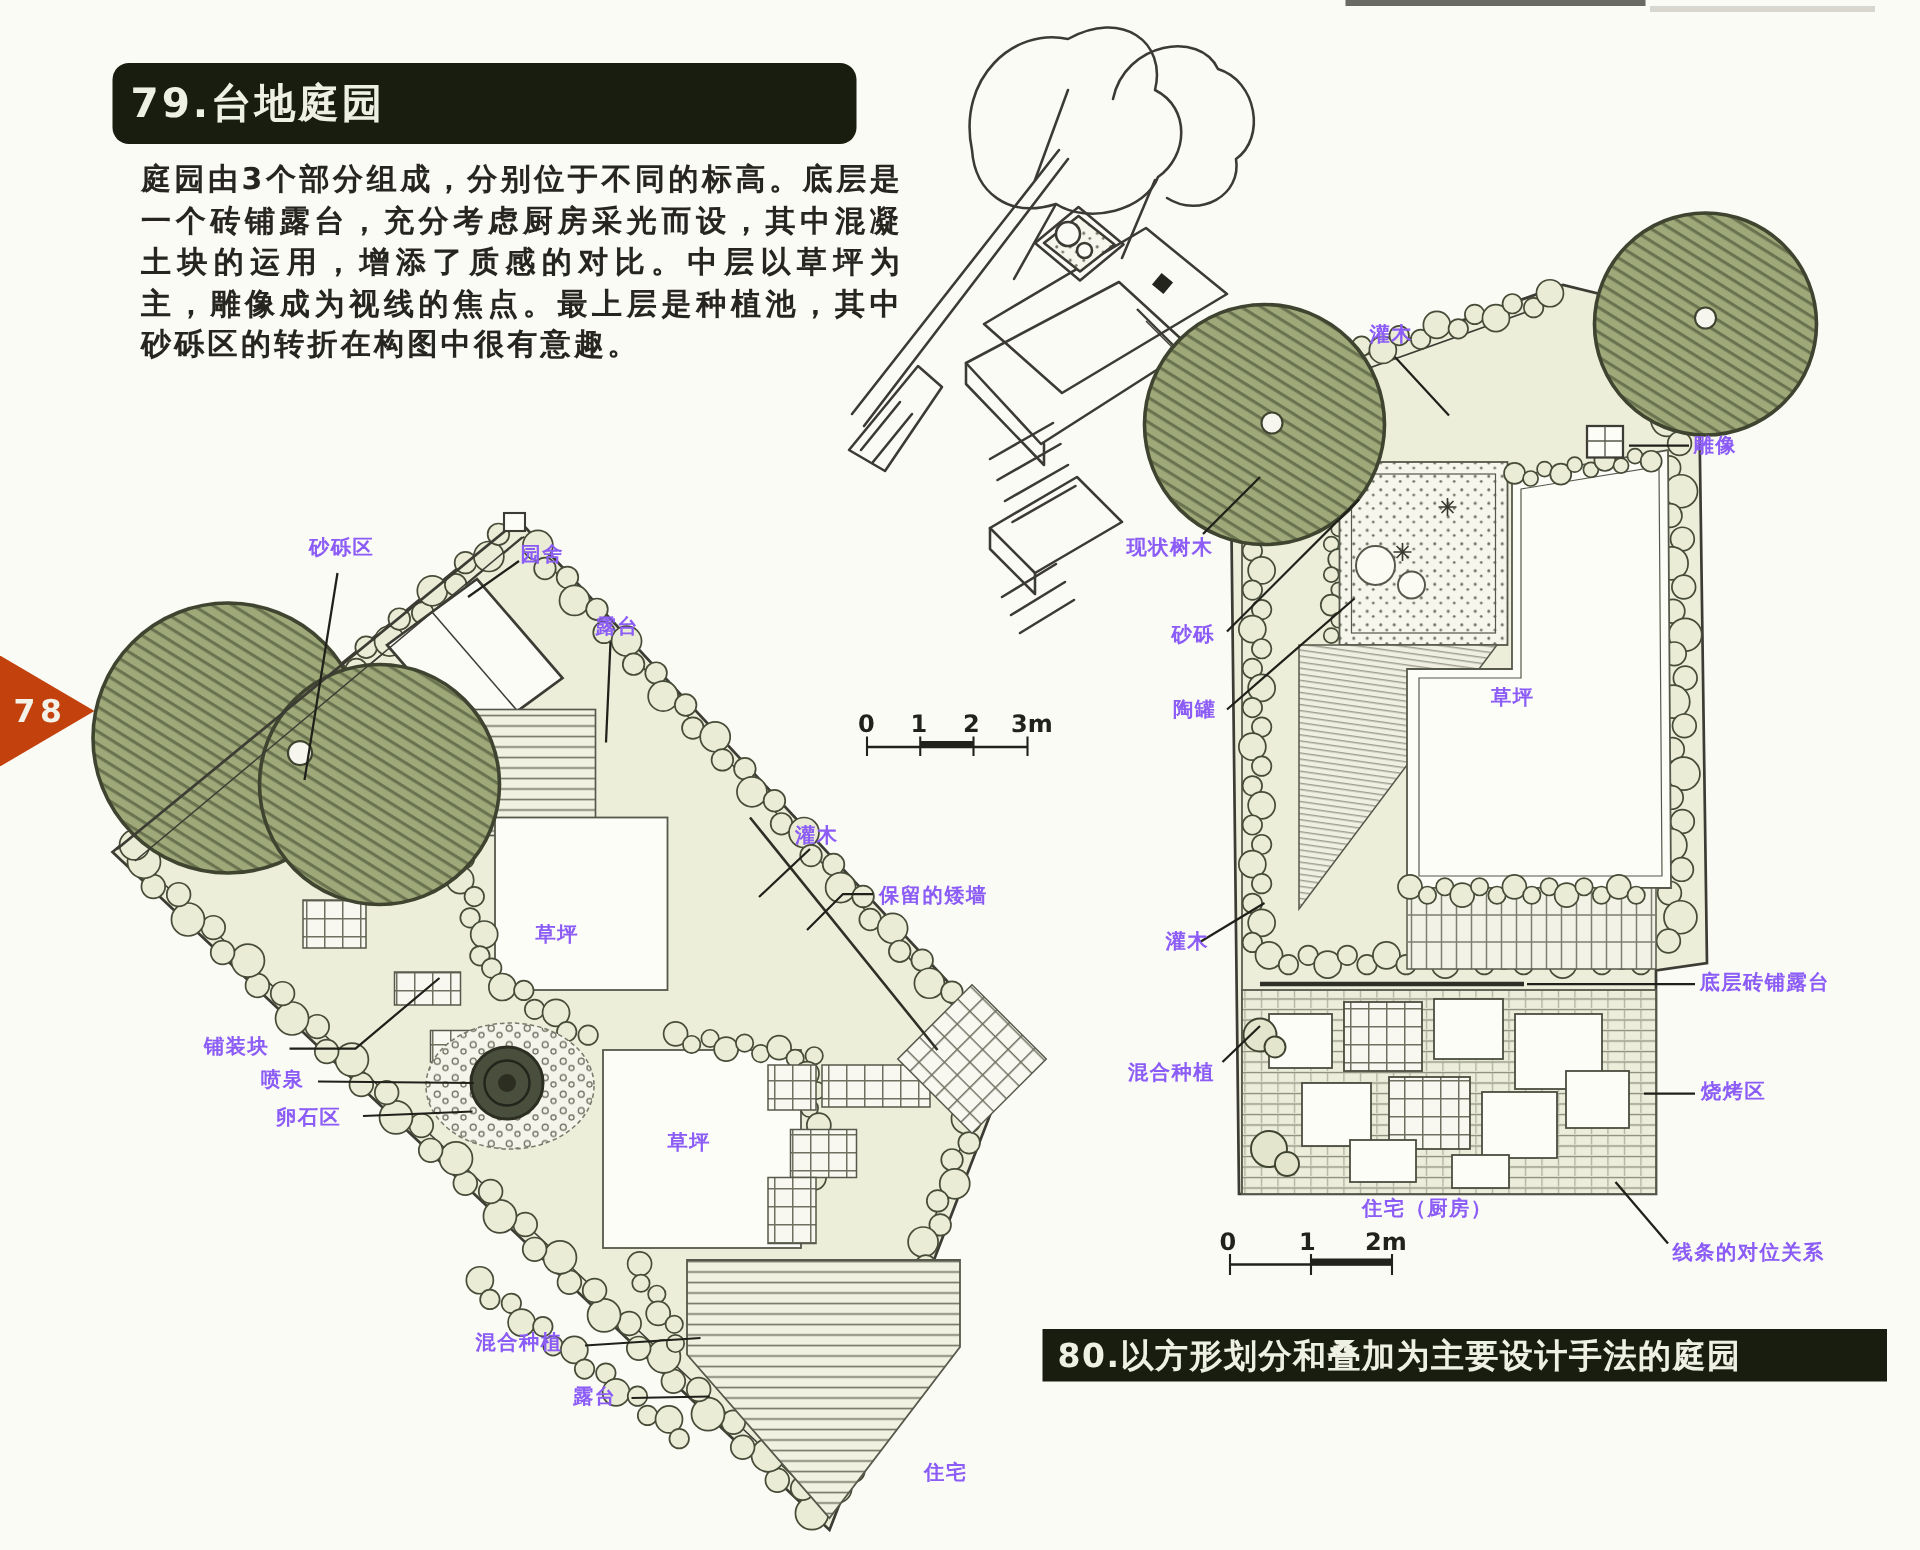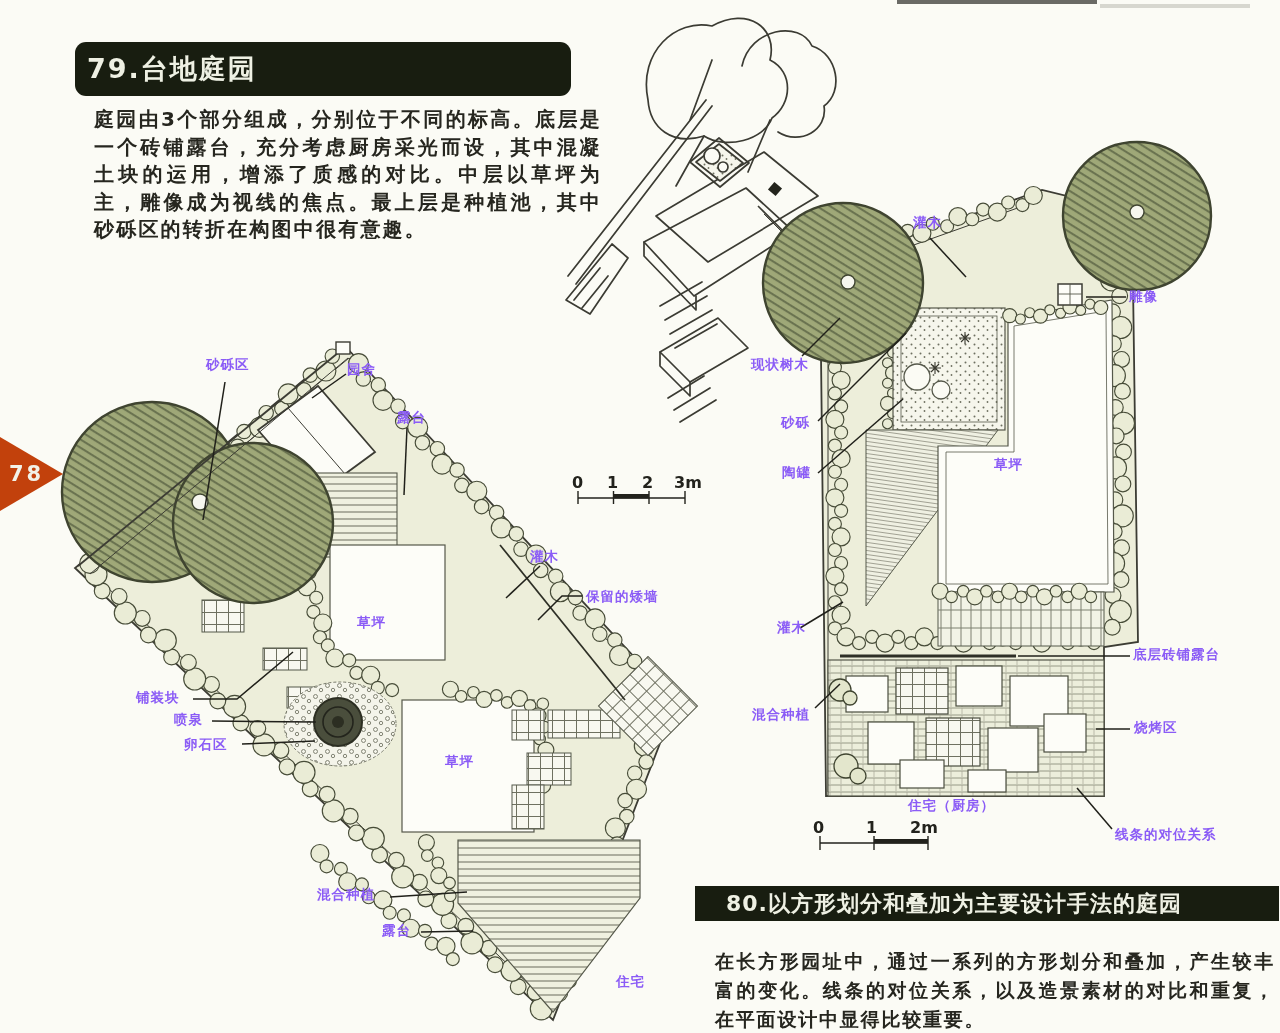--- a/index.html
+++ b/index.html
@@ -3,21 +3,21 @@
 <meta charset="utf-8">
 <style>
   html,body{margin:0;padding:0;}
   body{width:1280px;height:1033px;position:relative;background:#fbfbf5;
        font-family:"DejaVu Sans",sans-serif;overflow:hidden;}
   .page{position:absolute;inset:0;background:#fbfbf5;}
   .art{position:absolute;left:0;top:0;}
   .bar{position:absolute;background:#181d10;color:#eef0e3;display:flex;align-items:center;}
   .bar79{left:75px;top:42px;width:496px;height:54px;border-radius:11px;}
   .bar79 span{font-size:27px;font-weight:bold;padding-left:12px;letter-spacing:2px;white-space:nowrap;}
-  .bar80{left:695px;top:886px;width:563px;height:35px;padding-left:21px;}
+  .bar80{left:695px;top:886px;width:563px;height:35px;}
   .bar80 span{font-size:22px;font-weight:bold;padding-left:10px;letter-spacing:1px;white-space:nowrap;}
   .para{position:absolute;color:#26261f;font-weight:600;text-align:justify;margin-left:16px;}
   .p79{left:78px;top:86px;width:508px;font-size:20px;line-height:27.5px;letter-spacing:2.2px;}
   .p80{left:699px;top:928px;width:560px;font-size:19px;line-height:29px;letter-spacing:1.8px;}
   .lbl{position:absolute;font-size:13.5px;font-weight:700;color:#8b5cf6;white-space:nowrap;letter-spacing:1px;}
   .tab{position:absolute;left:0;top:437px;width:63px;height:74px;background:#c2410c;
        clip-path:polygon(0 0,100% 50%,0 100%);color:#f2f2e8;display:flex;align-items:center;text-align:center;}
   .tab span{font-size:21px;font-weight:bold;padding-left:9px;letter-spacing:3px;}
   svg text{font-family:"DejaVu Sans",sans-serif;}
   .sc{font-size:16px;font-weight:700;fill:#22221c;}
@@ -561,21 +561,20 @@
 </svg>
 
 <div class="bar bar79">
   <span>79.台地庭园</span>
 </div>
 <p class="para p79">庭园由3个部分组成，分别位于不同的标高。底层是一个砖铺露台，充分考虑厨房采光而设，其中混凝土块的运用，增添了质感的对比。中层以草坪为主，雕像成为视线的焦点。最上层是种植池，其中砂砾区的转折在构图中很有意趣。</p>
 
 <div class="bar bar80">
   <span>80.以方形划分和叠加为主要设计手法的庭园</span>
 </div>
-<p class="para p80">在长方形园址中，通过一系列的方形划分和叠加，产生较丰富的变化。线条的对位关系，以及造景素材的对比和重复，在平面设计中显得比较重要。</p>
 
 <div class="tab">
   <span>78</span>
 </div>
 
 <div class="lbl" style="left:206px;top:356px">砂砾区</div>
 <div class="lbl" style="left:347px;top:361px">园舍</div>
 <div class="lbl" style="left:397px;top:409px">露台</div>
 <div class="lbl" style="left:530px;top:548px">灌木</div>
 <div class="lbl" style="left:586px;top:588px">保留的矮墙</div>

